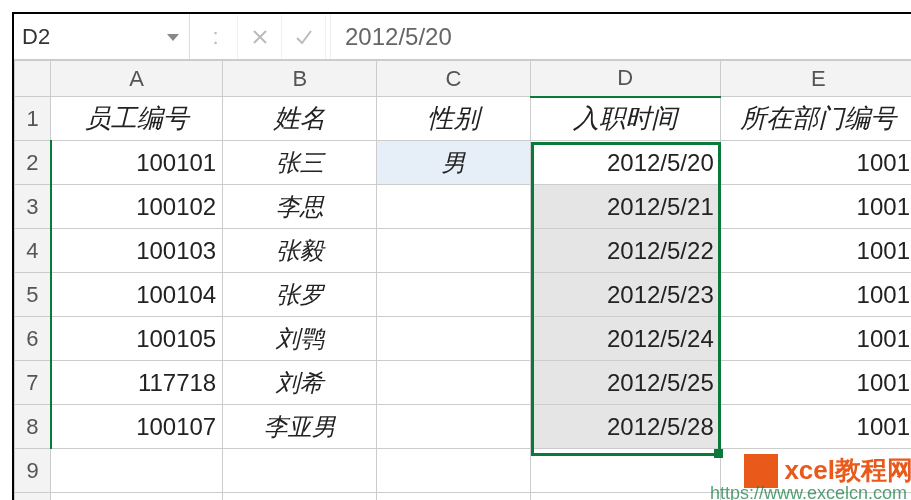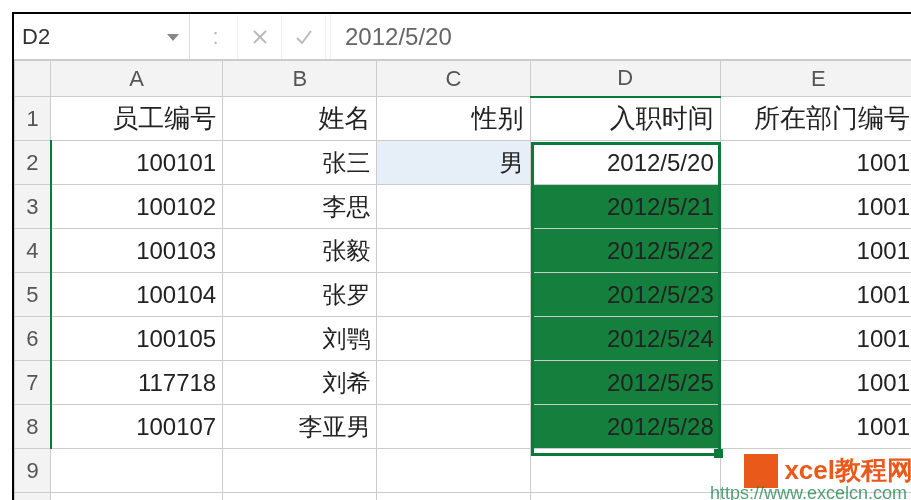--- a/index.html
+++ b/index.html
@@ -32,23 +32,23 @@
     .col-header th.col-d { width: 190px; }
     .col-header th.col-e { width: 196px; }
     .col-header th.col-d { border-bottom: 2px solid #0a7a3a; }
 
     
     td.row-header { background: #f3f3f3; text-align: center; font-size: 22px; color: #555; width: 36px; }
     td.row-header.sel { border-right: 2px solid #0a7a3a; }
 
     
     td.cell { font-size: 24px; height: 44px; padding: 0 6px; background: #fff; color: #222; }
-    td.cell.left { text-align: right; }
+    td.cell.left { text-align: center; font-style: italic; }
     td.cell.right { text-align: right; padding-left: 13px; }
-    td.cell.selected-fill { background: #15803d; }
+    td.cell.selected-fill { background: #e5e5e5; }
     td.cell.active-cell { background: #fff; }
 
     
     td.cell.gender-fill { background: #e6eef7; }
 
     
     .selection-border {
       position: absolute;
       border: 3px solid #0a7a3a;
       pointer-events: none;

